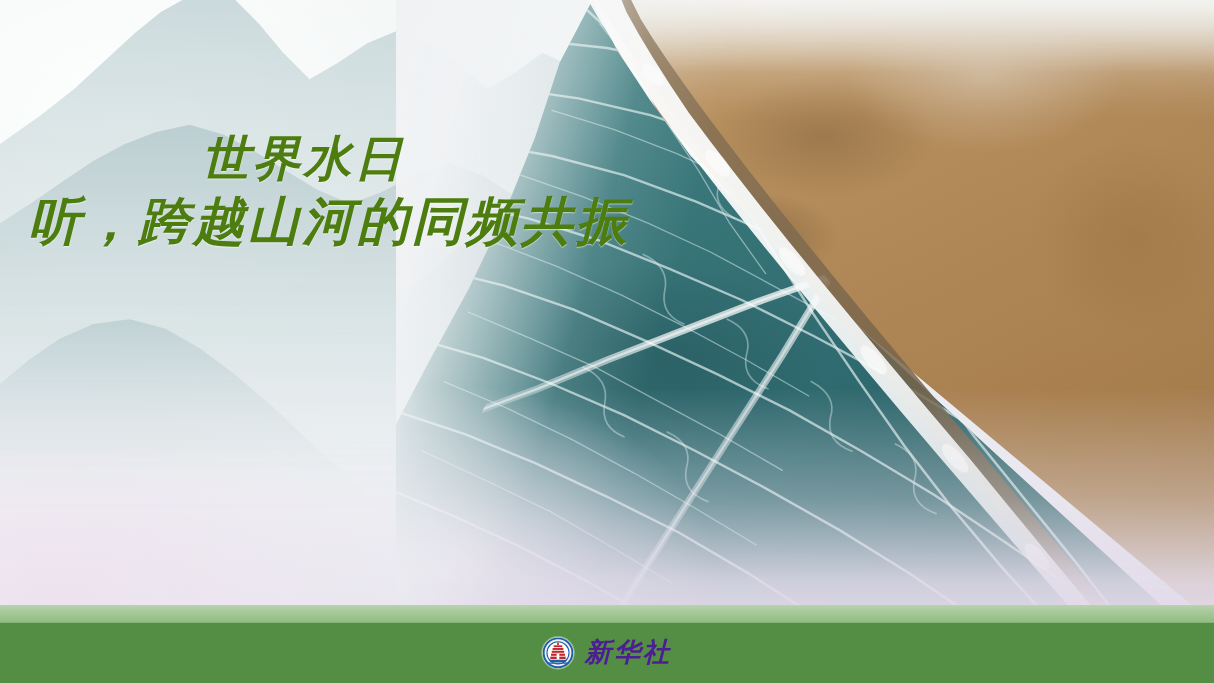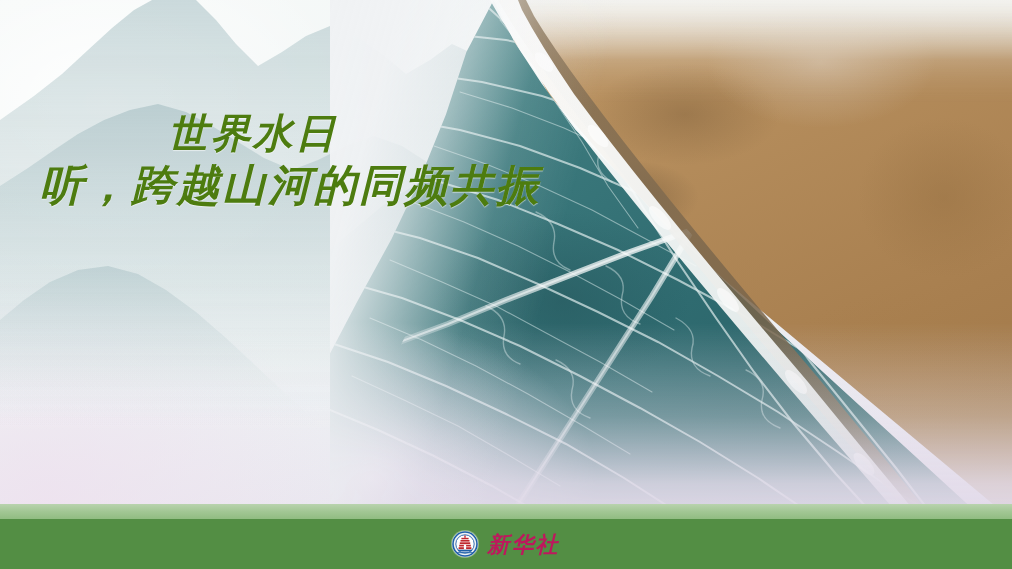--- a/index.html
+++ b/index.html
@@ -166,21 +166,21 @@
     text-shadow: 0 1px 1px rgba(255,255,255,0.55);
   }
   .title-line-1 {
     font-size: 40px;
     line-height: 46px;
     padding-left: 168px;
   }
   .title-line-2 {
     font-size: 43px;
     line-height: 50px;
-    padding-left: 40px;
+    padding-left: 24px;
     margin-top: 4px;
     font-style: italic;
   }
 
   
   .footer-strip-light {
     position: absolute;
     left: 0; top: 504px; width: 100%; height: 16px;
     background: linear-gradient(to bottom, #b9d3ae 0%, #a3c795 45%, #8ebb7f 100%);
     z-index: 50;
@@ -203,21 +203,21 @@
   .brand-emblem {
     width: 26px; height: 26px;
     border-radius: 50%;
     position: relative;
     background: #f2f4f7;
     box-shadow: 0 0 0 1px rgba(255,255,255,0.35);
     flex: 0 0 auto;
   }
   .brand-emblem svg { display: block; width: 26px; height: 26px; }
   .brand-name {
-    color: #be185d;
+    color: #4c1d95;
     font-family: "DejaVu Serif", "Liberation Serif", serif;
     font-style: italic;
     font-weight: 700;
     font-size: 22px;
     letter-spacing: 0.10em;
     line-height: 1;
     white-space: nowrap;
   }
 </style>
 </head>

